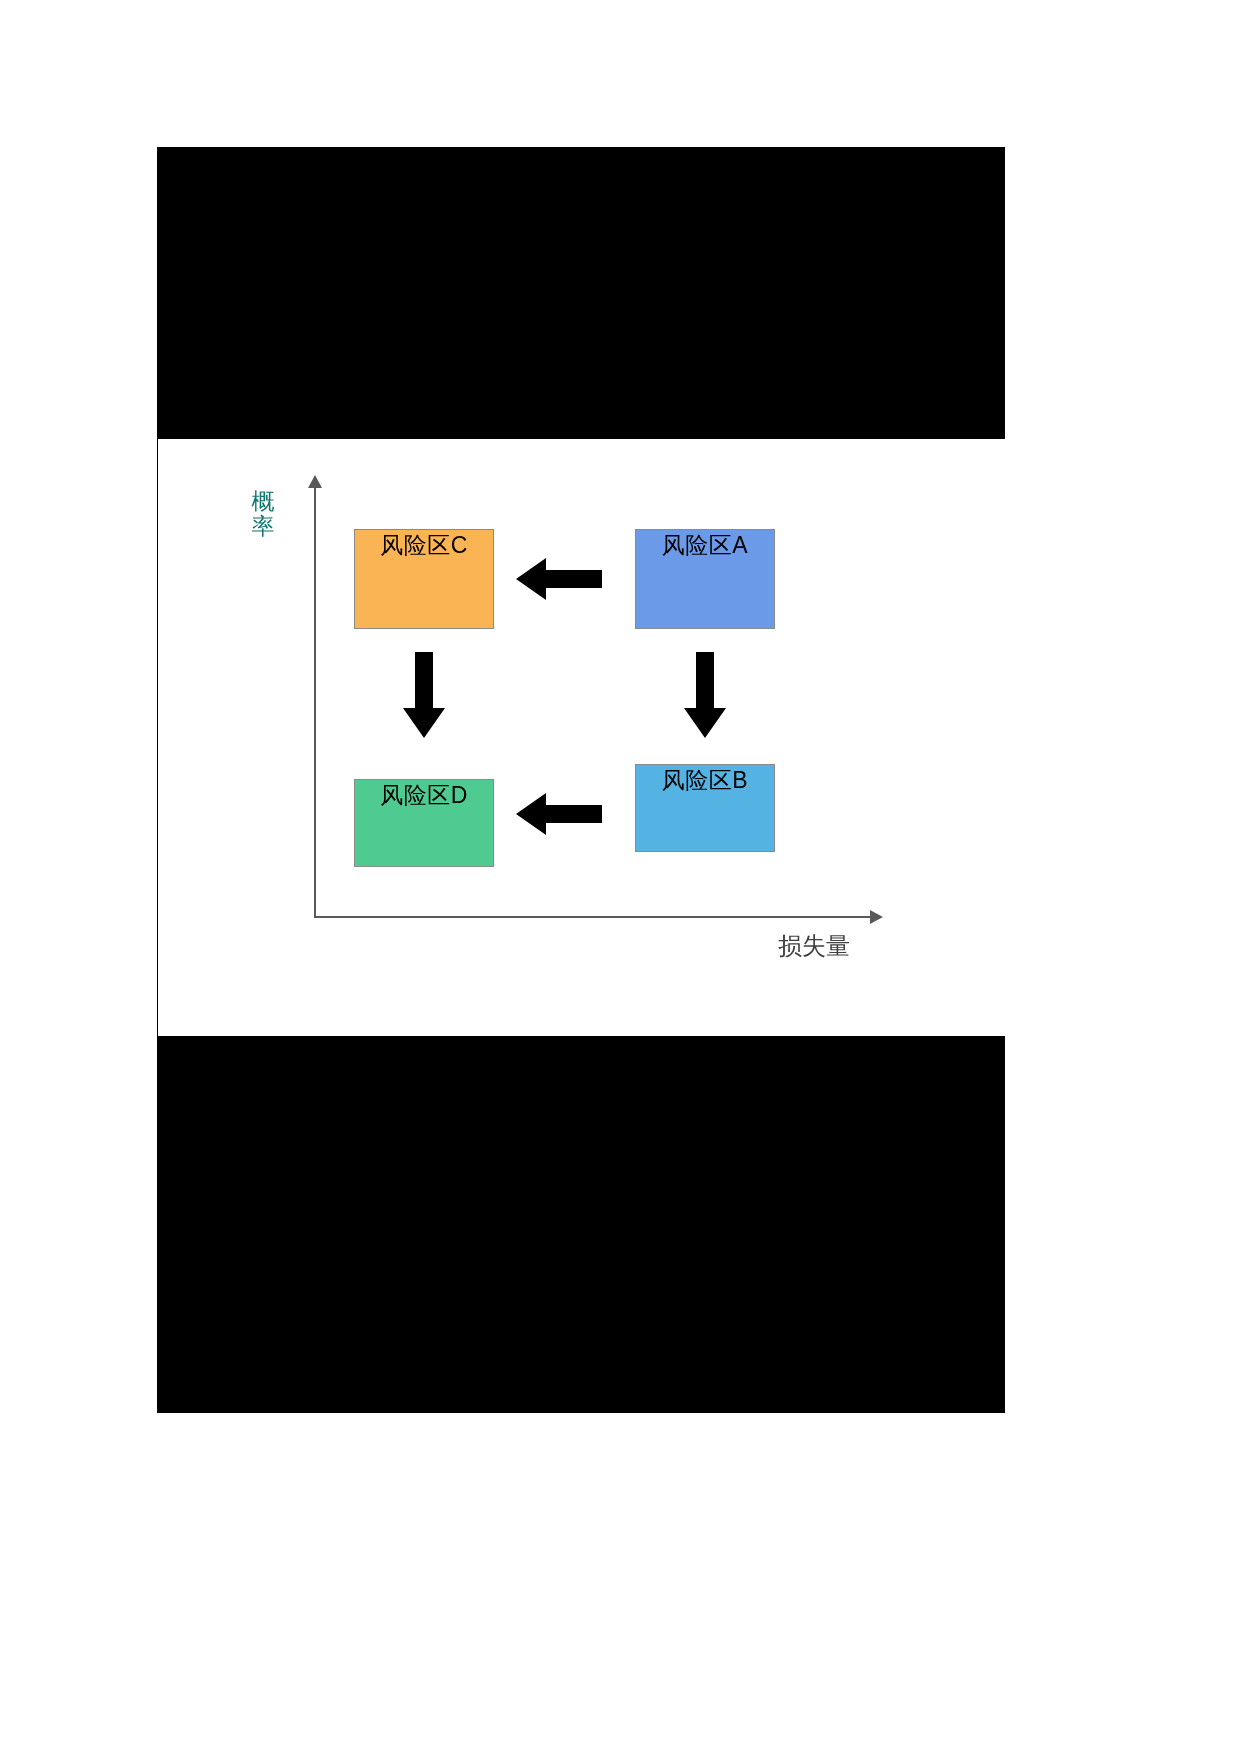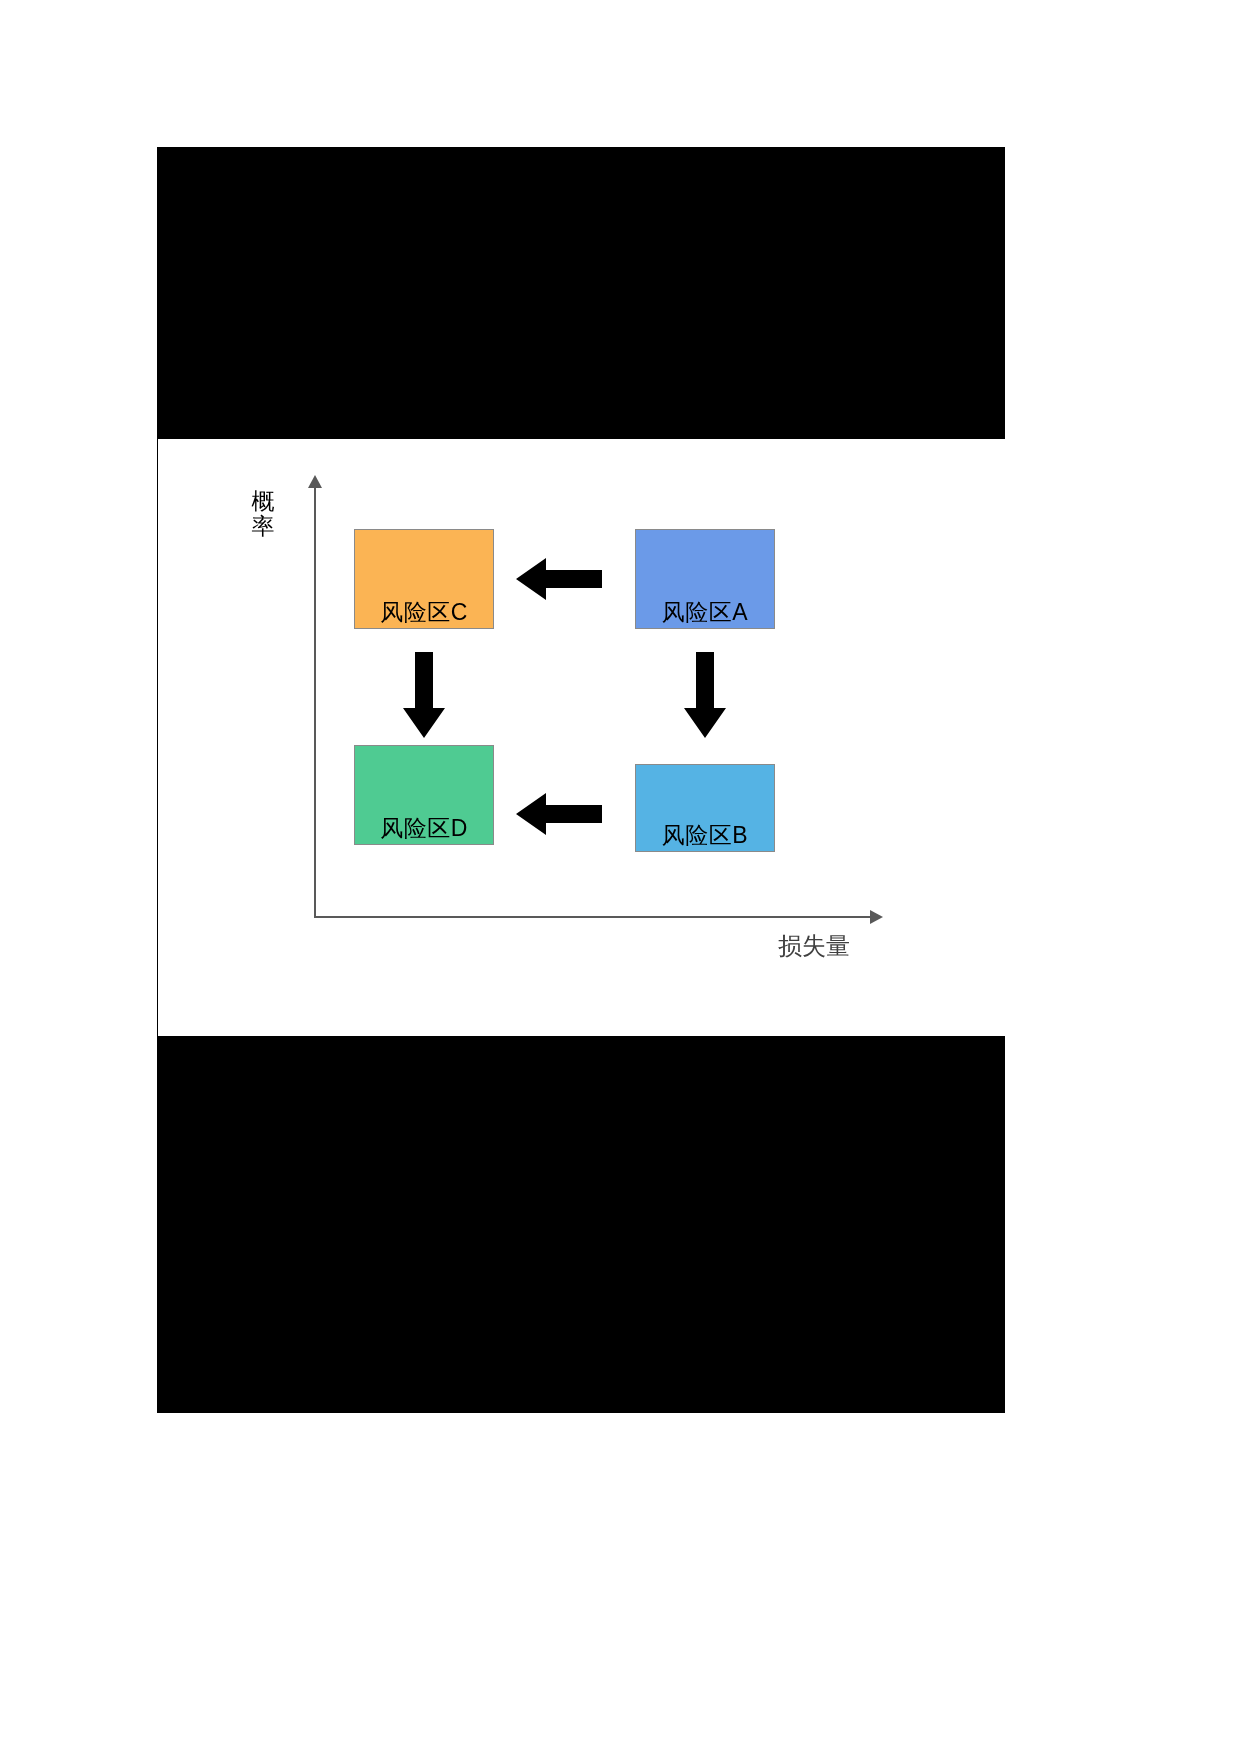--- a/index.html
+++ b/index.html
@@ -98,50 +98,50 @@
   }
 
   
   #axis-y-label {
     position: absolute;
     left: 88px;
     top: 50px;
     width: 34px;
     font-size: 23px;
     line-height: 25px;
-    color: #000000;
+    color: #0f766e;
     text-align: center;
     letter-spacing: 0;
     word-break: break-all;
   }
   #axis-x-label {
     position: absolute;
     left: 620px;
     top: 492px;
     font-size: 24px;
     line-height: 30px;
     color: #404040;
     white-space: nowrap;
   }
 
   
   .risk-box {
     position: absolute;
     box-sizing: border-box;
     border: 1px solid #8a8a8a;
     display: flex;
-    align-items: flex-end;
+    align-items: flex-start;
     justify-content: center;
     font-size: 23px;
     color: #000000;
     letter-spacing: 0.5px;
   }
   #box-c { left: 196px; top:  90px; width: 140px; height: 100px; }
   #box-a { left: 477px; top:  90px; width: 140px; height: 100px; }
-  #box-d { left: 196px; top: 306px; width: 140px; height: 100px; }
+  #box-d { left: 196px; top: 340px; width: 140px; height: 88px; }
   #box-b { left: 477px; top: 325px; width: 140px; height: 88px; }
 
   
   .arrow-left {
     position: absolute;
     width: 86px;
     height: 42px;
   }
   .arrow-down {
     position: absolute;

